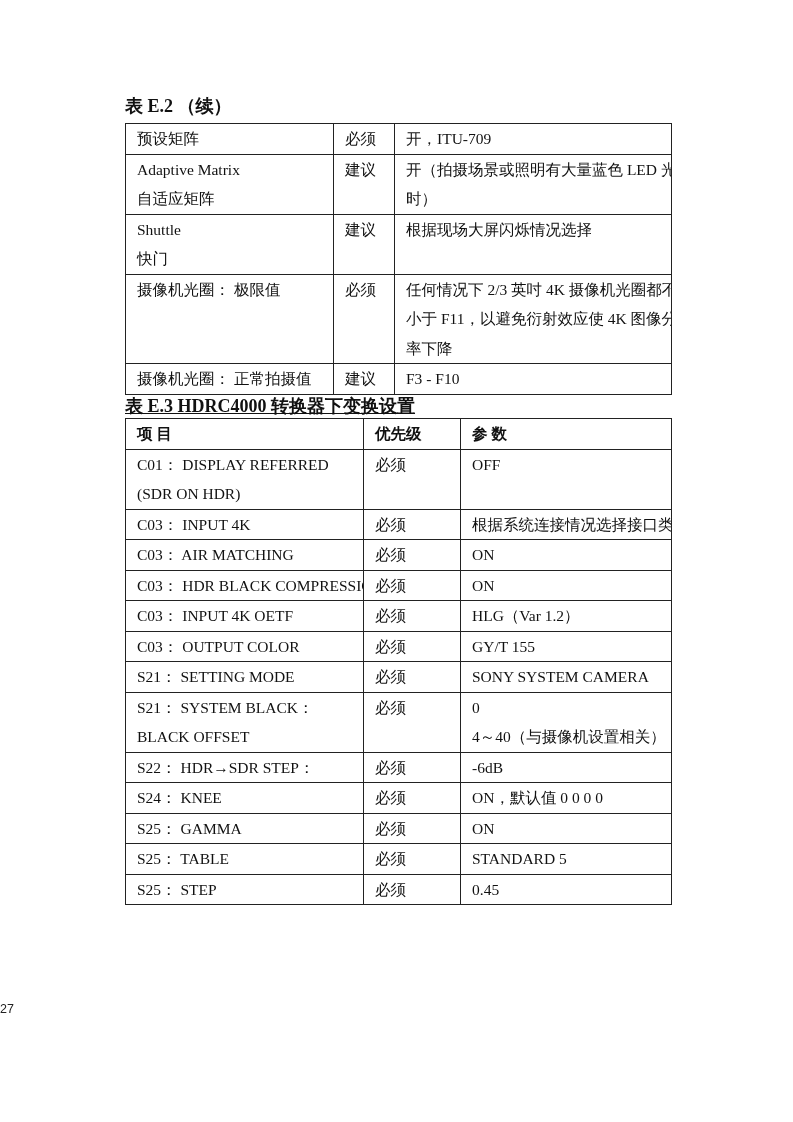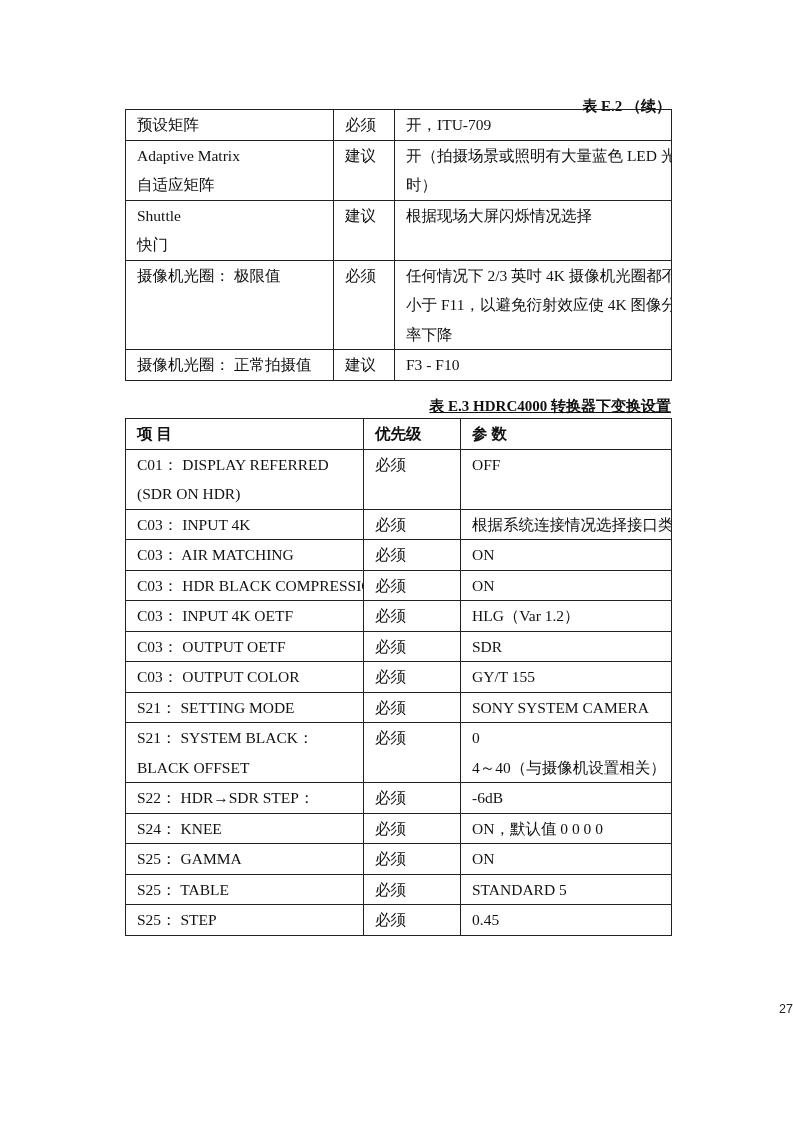--- a/index.html
+++ b/index.html
@@ -10,36 +10,36 @@
     height: 1122px;
     background: #ffffff;
     font-family: "Liberation Serif", "DejaVu Serif", serif;
     color: #111111;
     overflow: hidden;
   }
   .table-title {
     position: absolute;
     left: 125px;
     width: 546px;
-    text-align: right;
+    text-align: left;
     font-weight: bold;
-    font-size: 15px;
+    font-size: 18px;
     line-height: 20px;
     white-space: pre;
   }
   #title-e2 { top: 96px; }
   #title-e3 { top: 396px; text-decoration: underline; }
   table.doc-table {
     position: absolute;
     left: 125px;
     width: 546px;
     border-collapse: collapse;
     table-layout: fixed;
   }
-  #table-e2 { top: 109px; padding-left: 37px; }
+  #table-e2 { top: 123px; padding-left: 37px; }
   #table-e3 { top: 418px; padding-left: 40px; }
   table.doc-table td, table.doc-table th {
     border: 1px solid #222222;
     vertical-align: top;
     font-size: 15.5px;
     line-height: 29.5px;
     padding: 0 4px 0 11px;
     text-align: left;
     font-weight: normal;
     overflow: hidden;
@@ -51,21 +51,21 @@
   #table-e2 col.c2 { width: 61px; }
   #table-e2 col.c3 { width: 277px; }
   #table-e3 col.c1 { width: 238px; }
   #table-e3 col.c2 { width: 97px; }
   #table-e3 col.c3 { width: 211px; }
   .page-number {
     position: absolute;
     top: 1002px;
     left: 0;
     width: 793px;
-    text-align: right;
+    text-align: left;
     font-size: 12.5px;
     font-family: "Liberation Sans", "DejaVu Sans", sans-serif;
     color: #222222;
   }
 </style>
 </head>
 <body>
 
 <div class="page">
 
@@ -208,31 +208,20 @@
           </td>
           <td>
             <div class="cell-line">必须</div>
           </td>
           <td>
             <div class="cell-line">HLG（Var 1.2）</div>
           </td>
         </tr>
         <tr>
           <td>
-            <div class="cell-line">C03： OUTPUT OETF</div>
-          </td>
-          <td>
-            <div class="cell-line">必须</div>
-          </td>
-          <td>
-            <div class="cell-line">SDR</div>
-          </td>
-        </tr>
-        <tr>
-          <td>
             <div class="cell-line">C03： OUTPUT COLOR</div>
           </td>
           <td>
             <div class="cell-line">必须</div>
           </td>
           <td>
             <div class="cell-line">GY/T 155</div>
           </td>
         </tr>
         <tr>

